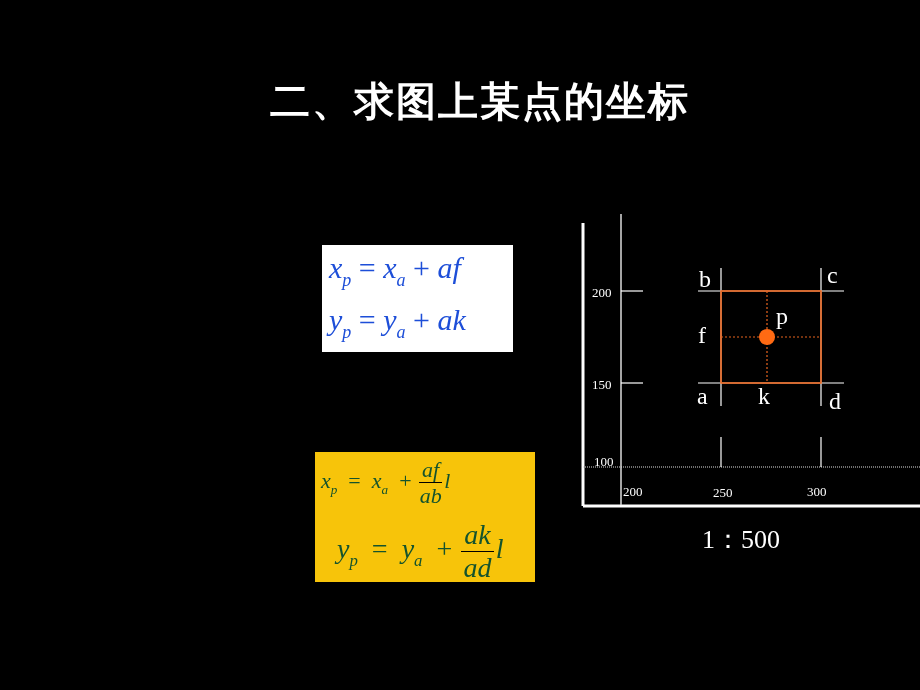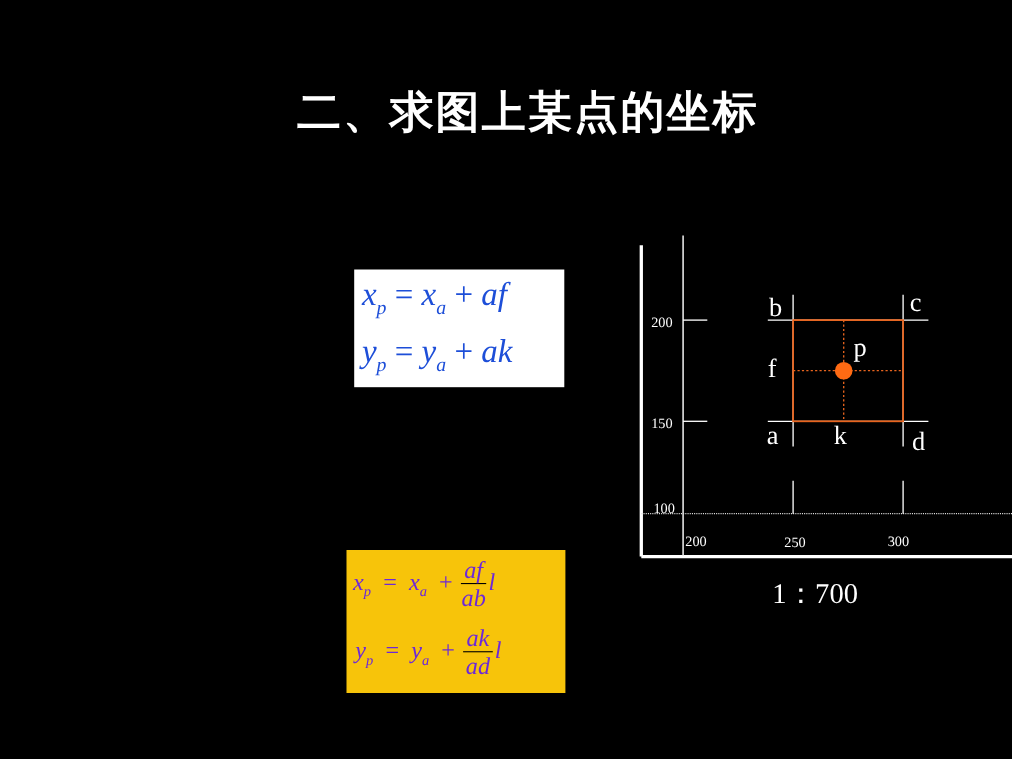--- a/index.html
+++ b/index.html
@@ -1,19 +1,19 @@
 <!DOCTYPE html>
 <html><head>
   <meta charset="utf-8">
   <style>
     html, body { margin: 0; padding: 0; background: #000; }
     body { width: 920px; height: 690px; position: relative; overflow: hidden; font-family: "Liberation Serif", serif; color: #fff; }
     .title { position: absolute; left: 0; top: 74px; width: 960px; text-align: center; font-family: "DejaVu Sans", sans-serif; font-size: 40px; font-weight: bold; letter-spacing: 2px; color: #fff; }
     .box-white { position: absolute; left: 322px; top: 245px; width: 191px; height: 107px; background: #fff; color: #1d4ed8; }
-    .box-yellow { position: absolute; left: 315px; top: 452px; width: 199px; height: 130px; background: #f7c40a; color: #6d28d9; margin-top: 48px; }
+    .box-yellow { position: absolute; left: 315px; top: 452px; width: 220px; height: 130px; background: #f7c40a; color: #14532d; }
     .eq { position: absolute; font-family: "Liberation Serif", serif; font-style: italic; white-space: nowrap; }
     .eq .op { font-style: normal; }
     .eq sub { font-size: 60%; vertical-align: -0.45em; }
     .frac { display: inline-block; vertical-align: middle; text-align: center; margin: 0 2px; }
     .frac .num { display: block; border-bottom: 1.5px solid #000; padding: 0 3px; line-height: 1.1; }
     .frac .den { display: block; line-height: 1.15; }
     svg text { font-family: "Liberation Serif", serif; fill: #fff; }
     .scale { position: absolute; left: 702px; top: 522px; font-size: 26px; font-family: "Liberation Serif", serif; color: #fff; }
   </style>
 </head>
@@ -42,21 +42,21 @@
   <div class="eq" style="left:6px; top:6px; font-size:22px;">
     <span>x</span><sub>p</sub>
     &nbsp;<span class="op">=</span>&nbsp;
     <span>x</span><sub>a</sub>
     &nbsp;<span class="op">+</span>
     <span class="frac">
       <span class="num">af</span>
       <span class="den">ab</span>
     </span><span>l</span>
   </div>
-  <div class="eq" style="left:8px; top:68px; font-size:22px;">
+  <div class="eq" style="left:22px; top:68px; font-size:28px;">
     <span>y</span><sub>p</sub>
     &nbsp;<span class="op">=</span>&nbsp;
     <span>y</span><sub>a</sub>
     &nbsp;<span class="op">+</span>
     <span class="frac">
       <span class="num">ak</span>
       <span class="den">ad</span>
     </span><span>l</span>
   </div>
 </div>
@@ -107,13 +107,13 @@
   <text x="699" y="287" font-size="24">b</text>
   <text x="827" y="283" font-size="24">c</text>
   <text x="697" y="404" font-size="24">a</text>
   <text x="829" y="409" font-size="24">d</text>
 
   <text x="776" y="324" font-size="24">p</text>
   <text x="698" y="343" font-size="24">f</text>
   <text x="758" y="404" font-size="24">k</text>
 </svg>
 
-<div class="scale">1：700</div>
+<div class="scale">1：500</div>
 
 </body></html>

